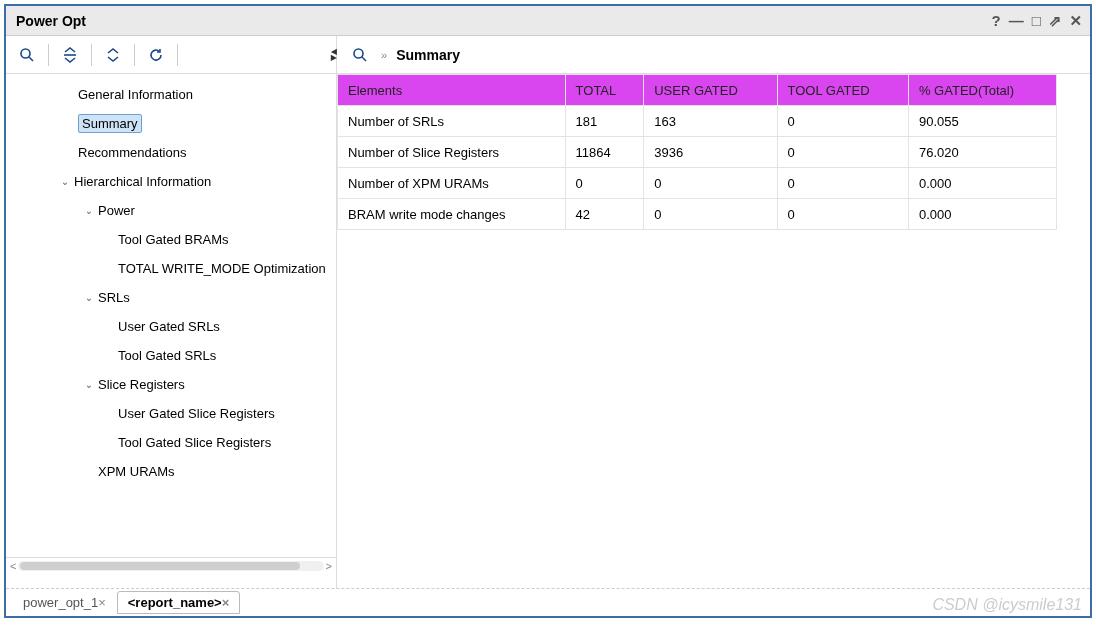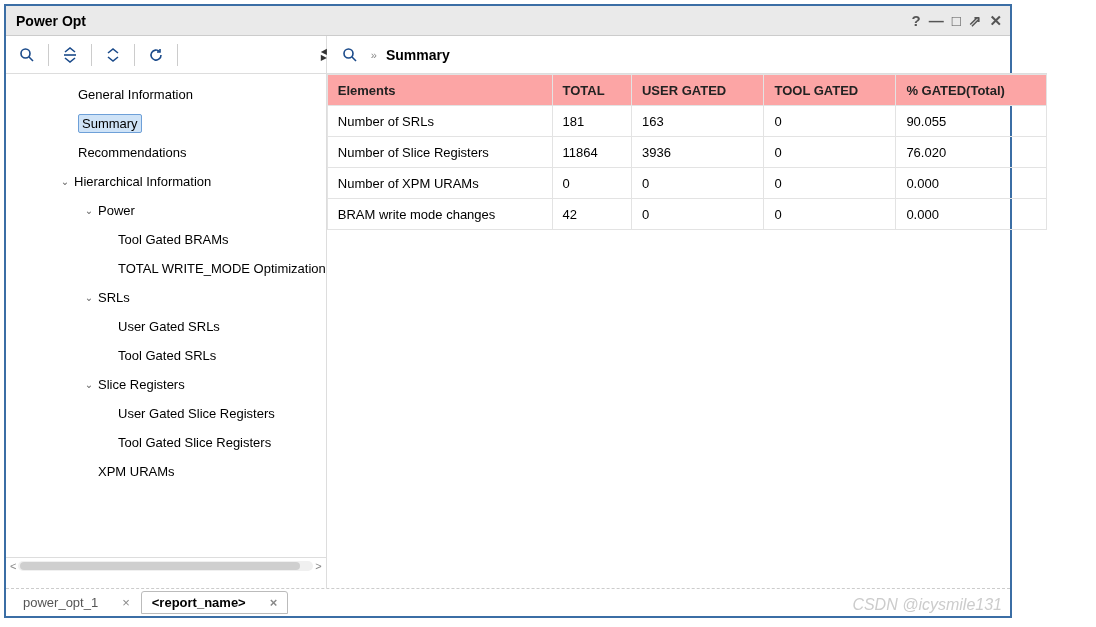--- a/index.html
+++ b/index.html
@@ -6,21 +6,21 @@
   body {
     font-family: Arial, Helvetica, sans-serif;
     font-size: 13px;
     color: #000;
     background: #fff;
     width: 1096px;
     height: 627px;
     overflow: hidden;
   }
   .window {
-    width: 1008px;
+    width: 1088px;
     height: 614px;
     margin: 4px;
     border: 2px solid #3b6ea5;
     background: #fff;
     display: flex;
     flex-direction: column;
   }
   
   .titlebar {
     height: 30px;
@@ -186,38 +186,38 @@
     width: 720px;
   }
   table.data th, table.data td {
     border: 1px solid #e3e3e3;
     padding: 6px 10px;
     text-align: left;
     font-size: 13px;
     height: 31px;
   }
   table.data th {
-    background: #fca5a5;
-    font-weight: bold;
+    background: #d946ef;
+    font-weight: normal;
     color: #222;
   }
   
   .tabstrip {
     height: 28px;
     border-top: 1px dashed #ccc;
     display: flex;
     align-items: center;
     padding: 0 6px;
     gap: 0;
     position: relative;
   }
   .tab {
     display: flex;
     align-items: center;
-    gap: 24px;
+    gap: 0;
     padding: 3px 10px;
     border: 1px solid transparent;
     border-radius: 3px 3px 0 0;
     cursor: pointer;
     font-size: 13px;
     color: #555;
   }
   .tab.active {
     border-color: #bbb;
     background: #fff;

